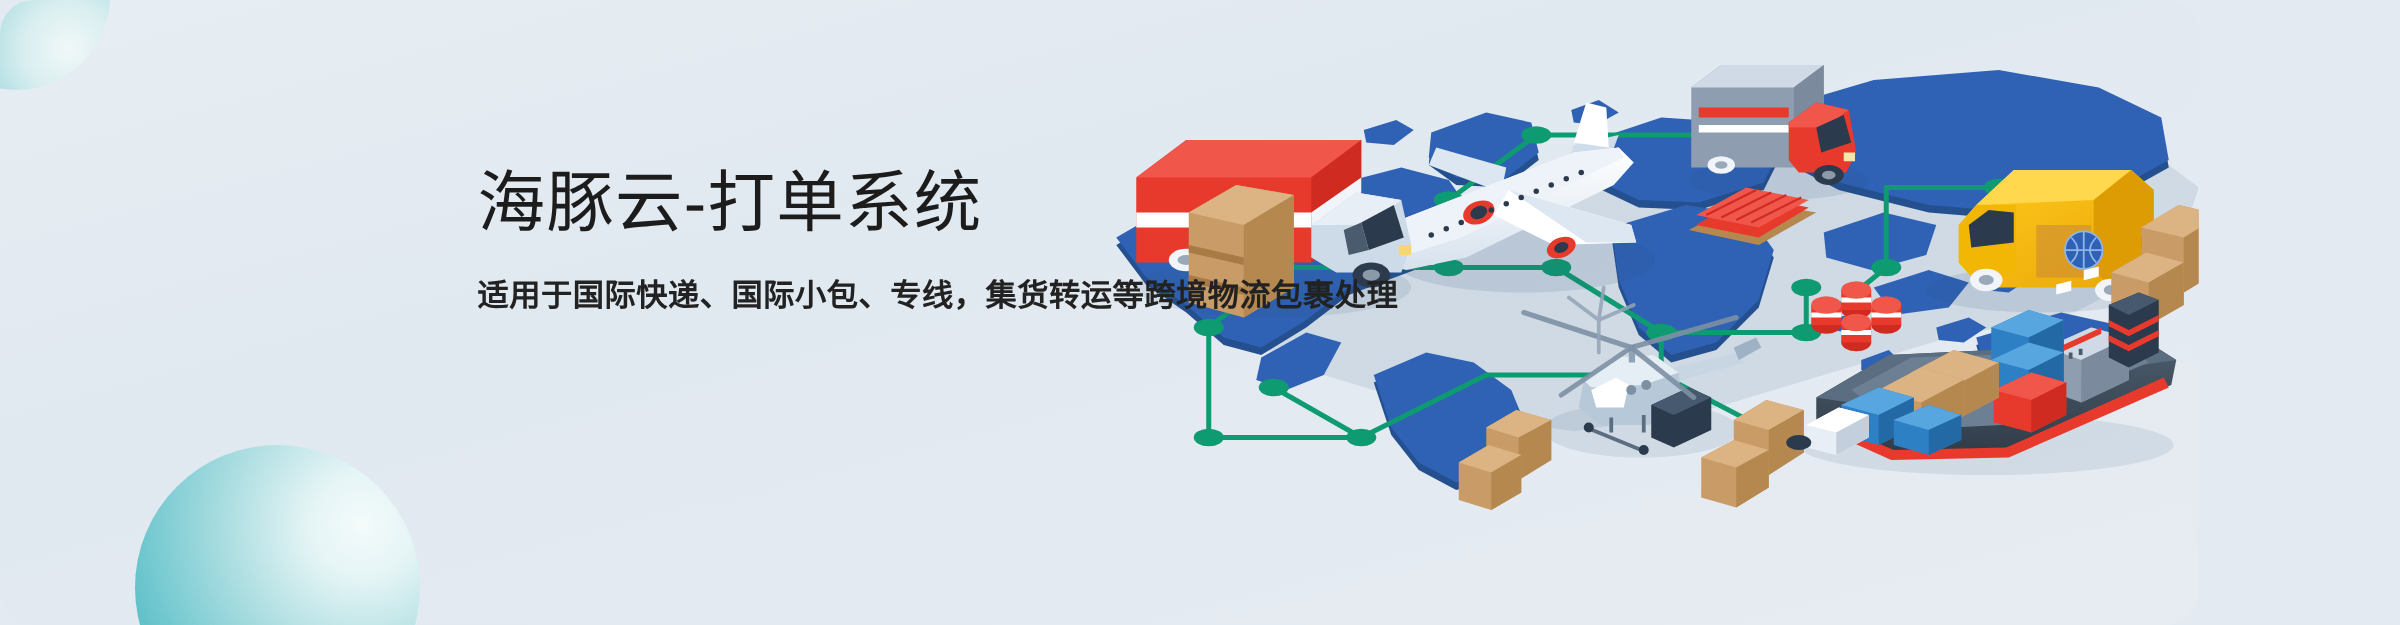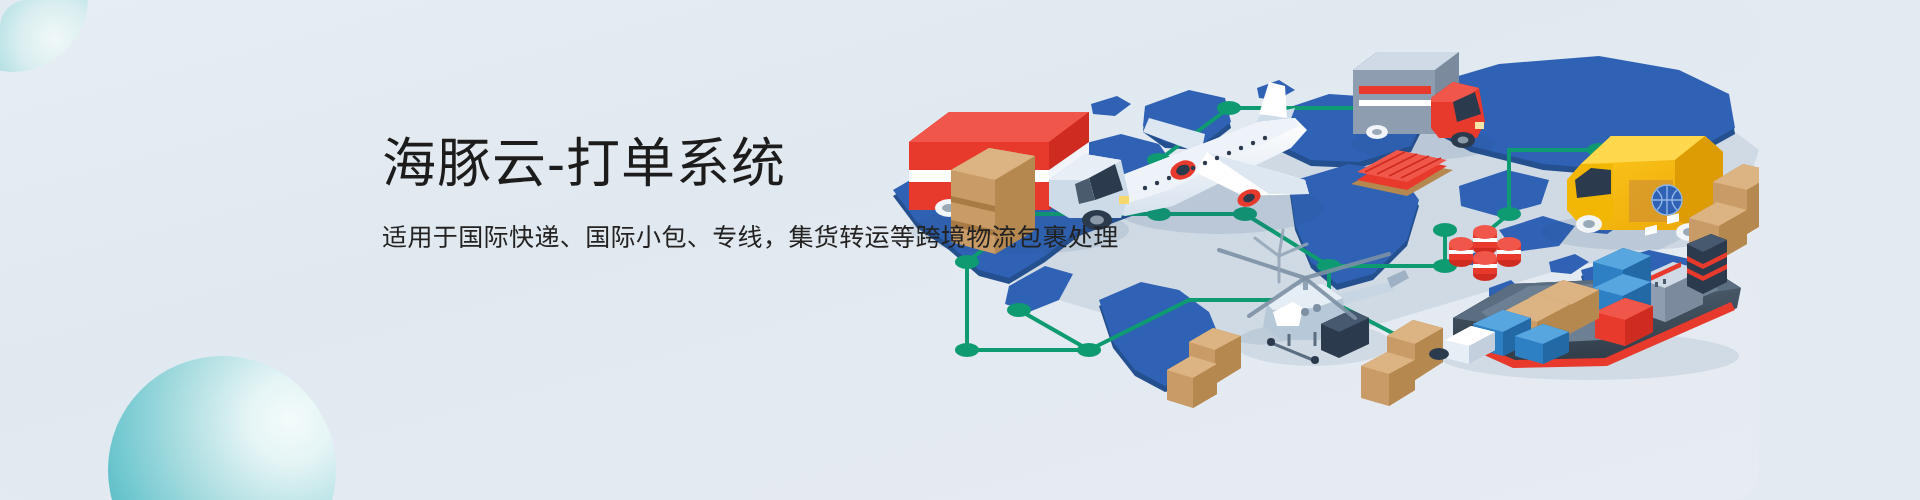--- a/index.html
+++ b/index.html
@@ -54,21 +54,21 @@
     line-height: 1.16;
     font-weight: 500;
     letter-spacing: 1px;
     color: #1c1c1c;
     white-space: nowrap;
   }
   .subtitle {
     margin: 26px 8px 0 0;
     font-size: 25px;
     line-height: 1.3;
-    font-weight: 400;
+    font-weight: 700;
     letter-spacing: 0.4px;
     color: #222222;
     white-space: nowrap;
   }
 
   
   .illustration {
     position: absolute;
     right: 0;
     top: 0;

